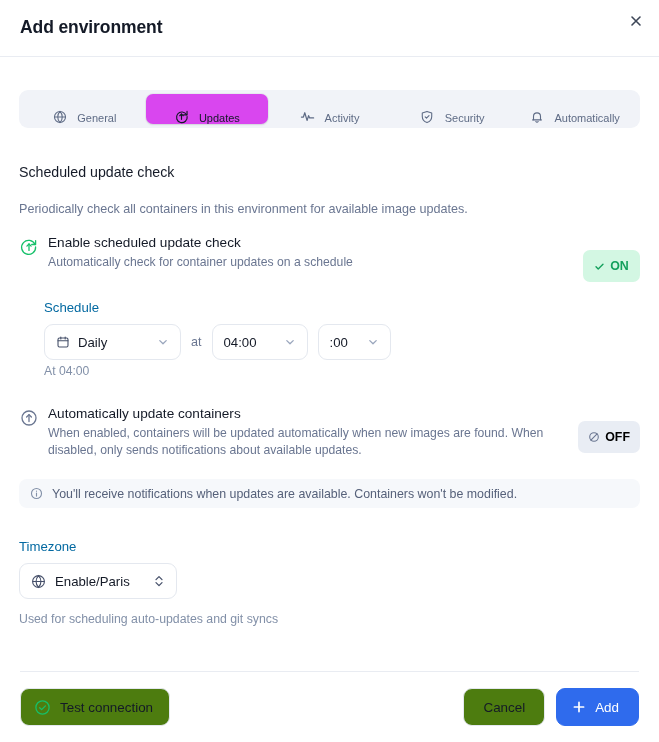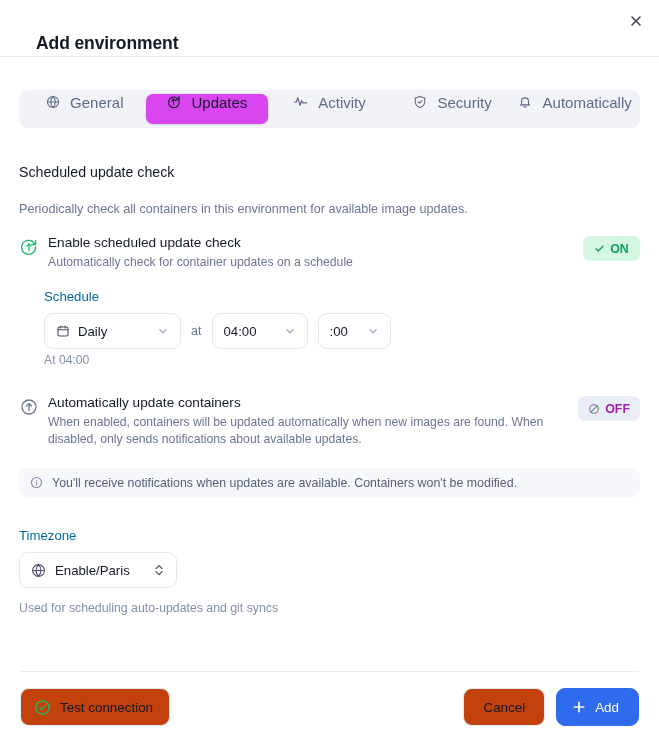--- a/index.html
+++ b/index.html
@@ -30,28 +30,27 @@
   
   .dialog-header {
     position: relative;
     height: 57px;
     flex: 0 0 57px;
     border-bottom: 1px solid #e9ecf2;
   }
 
   .dialog-title {
     position: absolute;
-    left: 36px;
+    left: 20px;
     top: 17px;
     font-size: 17.5px;
     font-weight: bold;
     letter-spacing: -0.1px;
     color: #141a27;
     white-space: nowrap;
-    margin-top: 16px;
   }
 
   .close-button {
     position: absolute;
     right: 10px;
     top: 8px;
     width: 26px;
     height: 26px;
     display: flex;
     align-items: center;
@@ -73,24 +72,24 @@
     gap: 0;
     background: #f1f3f8;
     border-radius: 9px;
     height: 38px;
     padding: 4px;
   }
   .tab {
     flex: 1 1 0;
     height: 30px;
     display: flex;
-    align-items: flex-start;
+    align-items: flex-end;
     justify-content: center;
     gap: 10px;
-    font-size: 15px;
+    font-size: 11px;
     color: #5e6b85;
     background: transparent;
     border: none;
     border-radius: 7px;
     cursor: pointer;
     white-space: nowrap;
     font-family: inherit;
   }
   .tab.active {
     background: #d946ef;
@@ -152,37 +151,37 @@
   .toggle-desc {
     font-size: 12.2px;
     color: #6a7691;
     line-height: 1.4;
     margin-top: 2px;
     max-width: 500px;
   }
 
   .badge {
     flex: 0 0 auto;
-    height: 25px;
+    height: 32px;
     min-width: 57px;
     padding: 0 10px;
     border-radius: 7px;
     display: inline-flex;
     align-items: center;
     justify-content: center;
     gap: 5px;
     font-size: 12.4px;
     font-weight: bold;
     cursor: pointer;
     border: none;
     font-family: inherit;
-    margin-top: 1px;
+    margin-top: 15px;
   }
   .badge.on  { background: #d3f7e3; color: #14a05c; }
-  .badge.off { background: #e9edf4; color: #a21caf; }
+  .badge.off { background: #e9edf4; color: #000000; }
   .badge .bicon { display: inline-flex; align-items: center; }
 
   
   .schedule-block {
     margin: 18px 0 0 25px;
   }
   .field-label {
     font-size: 13.2px;
     color: #0369a1;
     margin-bottom: 9px;
@@ -279,21 +278,21 @@
     align-items: center;
     justify-content: center;
     gap: 9px;
     font-size: 13.4px;
     cursor: pointer;
     font-family: inherit;
     padding: 0 15px;
     white-space: nowrap;
   }
   .btn-outline {
-    background: #c2410c;
+    background: #4d7c0f;
     border: 1px solid #e4e8ef;
     color: #141a27;
   }
   .btn-test { padding: 0 16px 0 13px; }
   .btn-test .cicon { display: inline-flex; color: #16c06a; }
   .btn-cancel { padding: 0 19px; }
   .btn-primary {
     background: #2f6bed;
     border: 1px solid #2f6bed;
     color: #ffffff;

